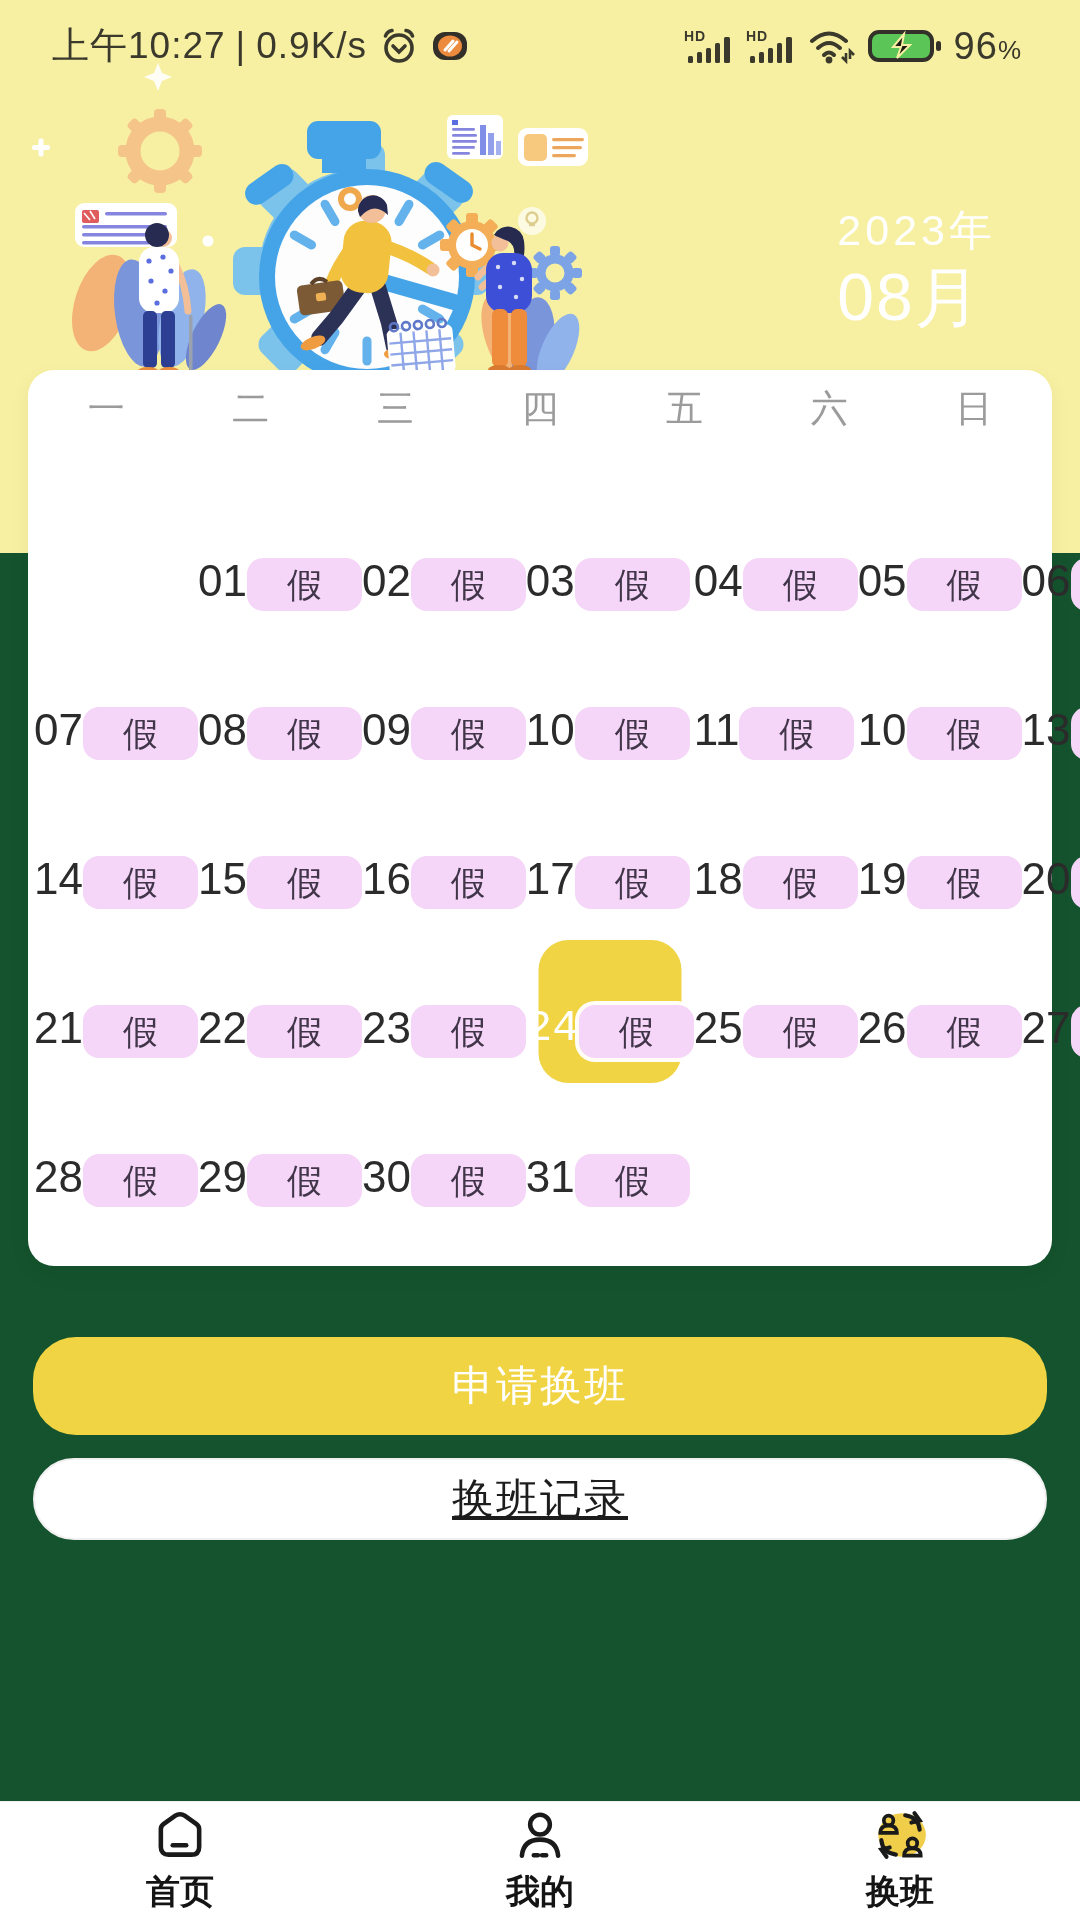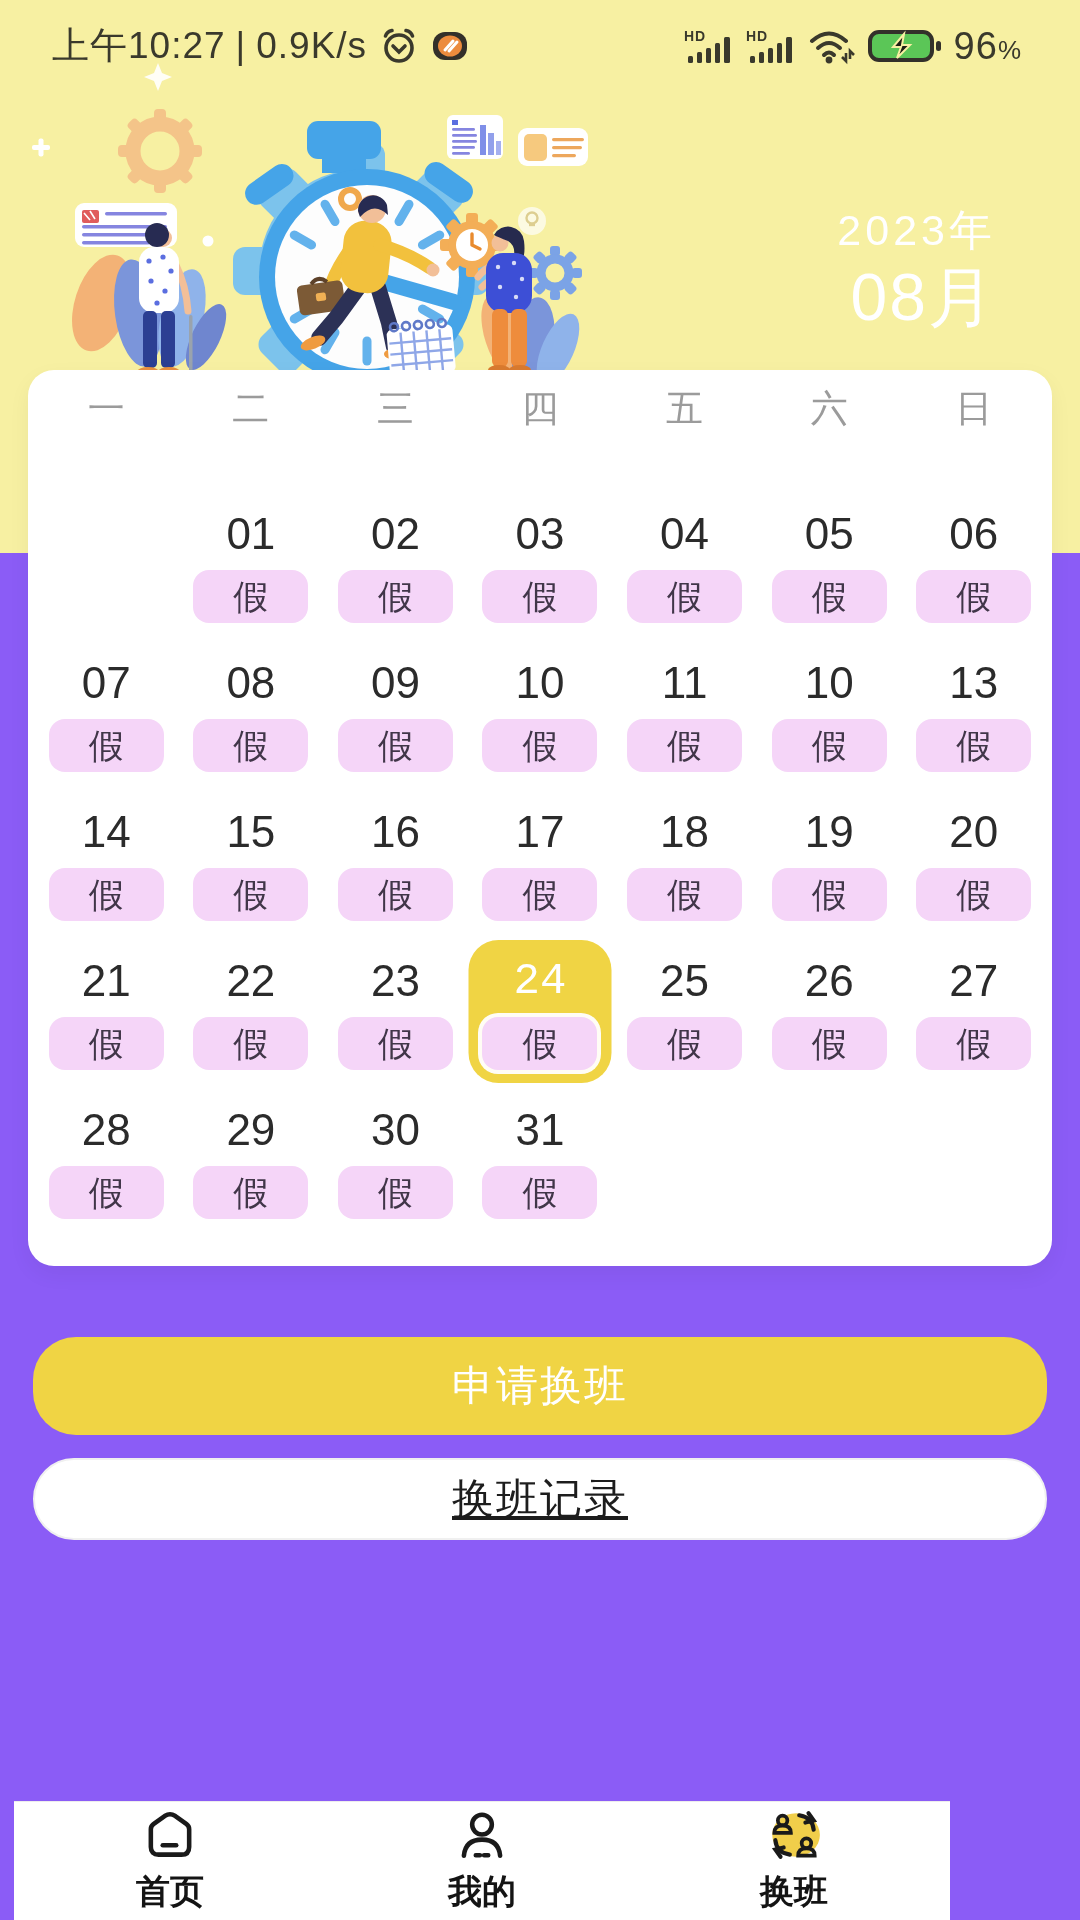--- a/index.html
+++ b/index.html
@@ -1,53 +1,53 @@
 <!DOCTYPE html>
 <html><head>
 <meta charset="utf-8">
 <style>
   html,body{margin:0;padding:0;background:#ddd;}
-  #screen{position:relative;width:1080px;height:1920px;background:#8b5cf6;overflow:hidden;
+  #screen{position:relative;width:1080px;height:1920px;background:#14532d;overflow:hidden;
           font-family:"Liberation Sans",sans-serif;-webkit-font-smoothing:antialiased;}
 
   
   .header{position:absolute;top:0;left:0;width:1080px;height:553px;background:#f7f0a2;}
   .status-bar{position:absolute;top:20px;left:0;right:0;height:52px;display:flex;align-items:center;
               padding:0 58px 0 52px;color:#3a392c;font-size:37px;font-weight:500;letter-spacing:1px;}
   .sb-left{display:flex;align-items:center;gap:10px;}
   .sb-right{margin-left:auto;display:flex;align-items:center;gap:12px;}
   .pct{font-size:38px;} .pct small{font-size:26px;}
   .hero{position:absolute;left:30px;top:85px;width:590px;height:310px;overflow:visible;}
-  .date-block{position:absolute;right:84px;top:206px;text-align:right;color:#ffffff;}
+  .date-block{position:absolute;right:84px;top:206px;text-align:left;color:#ffffff;}
   .date-year{font-size:43px;line-height:48px;letter-spacing:4px;}
   .date-month{font-size:66px;line-height:72px;margin-top:7px;letter-spacing:2px;}
 
   
   .card{position:absolute;left:28px;top:370px;width:1024px;height:896px;background:#ffffff;
         border-radius:26px;box-shadow:0 8px 22px rgba(0,0,0,.05);}
   .weekdays{display:grid;grid-template-columns:repeat(7,1fr);padding:0 6px;height:78px;align-items:center;}
   .weekday-label{text-align:center;color:#9b9b9b;font-size:37px;}
   .grid{display:grid;grid-template-columns:repeat(7,1fr);grid-auto-rows:149px;padding:0 6px;margin-top:58px;}
-  .cell{position:relative;display:flex;flex-direction:column;align-items:center;}
+  .cell{position:relative;display:flex;flex-direction:row;align-items:center;}
   .sel-bg{position:absolute;top:-13px;left:50%;transform:translateX(-50%);width:143px;height:143px;
           border-radius:30px;background:#f0d444;z-index:0;}
   .day-num{position:relative;z-index:1;font-size:44px;line-height:56px;color:#2b2b2b;}
   .cell.selected .day-num{color:#ffffff;font-family:Liberation Mono, monospace;}
   .badge{position:relative;z-index:1;margin-top:8px;width:115px;height:53px;border-radius:16px;
          background:#f5d5f8;color:#413649;font-size:35px;line-height:53px;text-align:center;}
   .cell.selected .badge{box-shadow:0 0 0 4px rgba(255,255,255,.95);}
 
   
   .btn{position:absolute;left:33px;width:1014px;display:flex;align-items:center;justify-content:center;
        font-size:42px;letter-spacing:2px;cursor:pointer;box-sizing:border-box;}
   .btn-apply{top:1337px;height:98px;border-radius:43px;background:#f0d444;color:#ffffff;font-weight:500;}
   .btn-records{top:1458px;height:82px;border-radius:41px;background:#ffffff;border:2px solid #f0f0f0;color:#1d1d1d;text-decoration:underline;}
 
   
-  .nav{position:absolute;left:14px;bottom:0;width:936px;height:118px;background:#ffffff;
+  .nav{position:absolute;left:0;bottom:0;width:1080px;height:118px;background:#ffffff;
        border-top:1px solid #ededed;display:flex;}
   .nav-item{flex:1;display:flex;flex-direction:column;align-items:center;justify-content:center;gap:4px;cursor:pointer;}
   .nav-label{font-size:34px;color:#141414;font-weight:600;}
   .nav-icon{width:58px;height:58px;}
 </style>
 </head>
 <body>
 
 <div id="screen">
 

